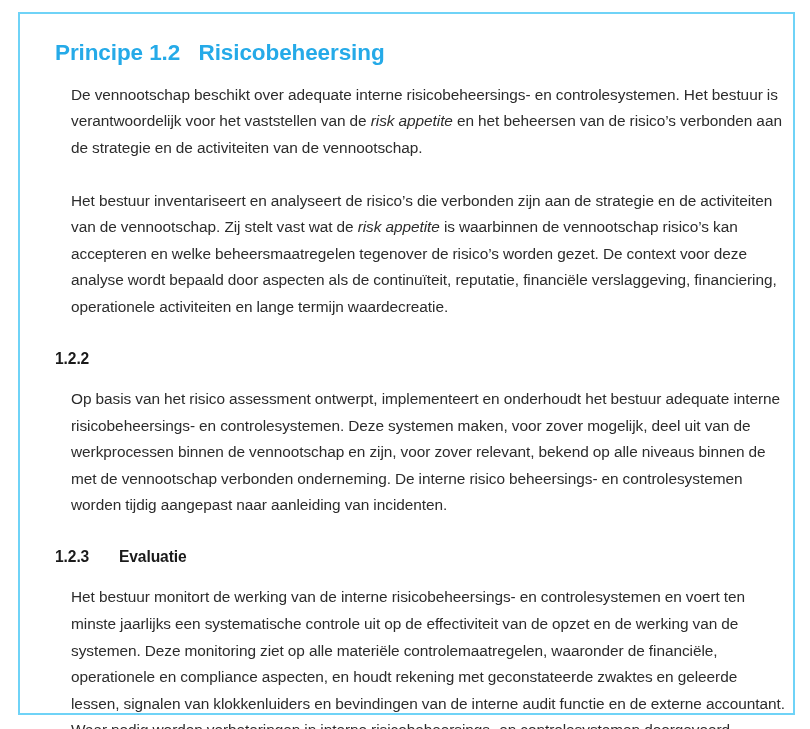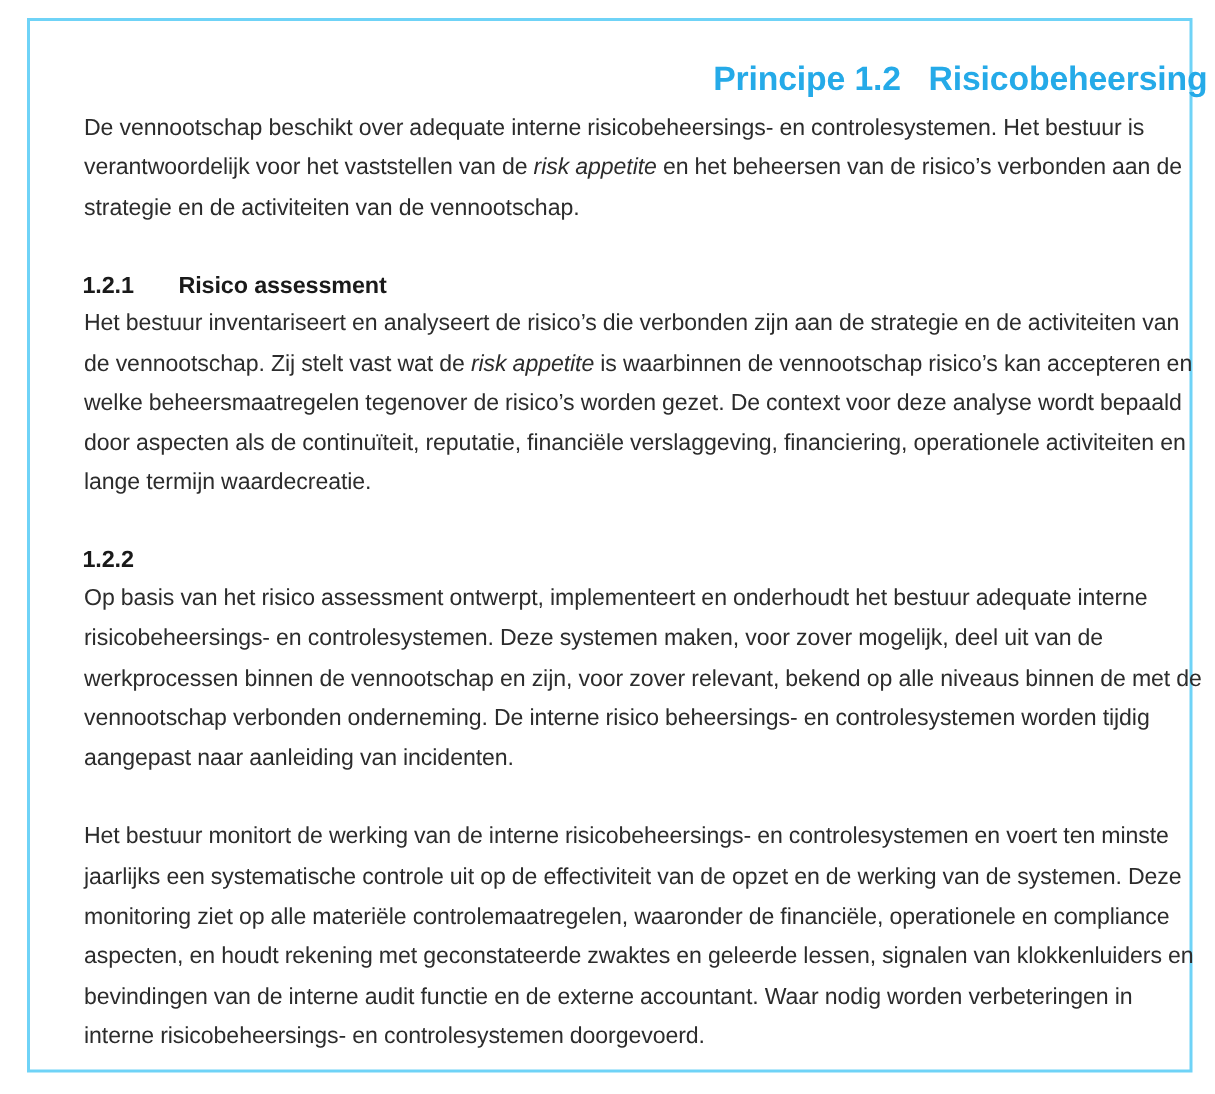--- a/index.html
+++ b/index.html
@@ -41,28 +41,27 @@
   }
 
   .principle-title {
     color: #25AAE8;
     font-size: 22.5px;
     font-weight: bold;
     letter-spacing: -0.1px;
     margin: 0 0 7px 0;
     line-height: 1.15;
     white-space: pre;
-    text-align: right;
   }
 
   .body-text {
     color: #2C2C2C;
     font-size: 15.4px;
     line-height: 26.6px;
-    margin: 1px;
+    margin: 16px;
     letter-spacing: -0.05px;
     word-spacing: -0.15px;
   }
 
   .body-text em {
     font-style: italic;
   }
 
   .section {
     margin-top: 26px;
@@ -98,34 +97,34 @@
 <div class="page">
 
   <div class="principle-box">
     <div class="content">
 
       <h1 class="principle-title">Principe 1.2   Risicobeheersing</h1>
 
       <p class="body-text intro-block"><span>De vennootschap beschikt over adequate interne risicobeheersings- en controlesystemen. Het bestuur is verantwoordelijk voor het vaststellen van de </span><em>risk appetite</em><span> en het beheersen van de risico’s verbonden aan de strategie en de activiteiten van de vennootschap.</span></p>
 
       <div class="section">
-        <h2 class="section-heading">
-          <span class="num">1.2.1</span>
-          <span class="ttl">Risico assessment</span>
-        </h2>
         <p class="body-text"><span>Het bestuur inventariseert en analyseert de risico’s die verbonden zijn aan de strategie en de activiteiten van de vennootschap. Zij stelt vast wat de </span><em>risk appetite</em><span> is waarbinnen de vennootschap risico’s kan accepteren en welke beheersmaatregelen tegenover de risico’s worden gezet. De context voor deze analyse wordt bepaald door aspecten als de continuïteit, reputatie, financiële verslaggeving, financiering, operationele activiteiten en lange termijn waardecreatie.</span></p>
       </div>
 
       <div class="section">
         <h2 class="section-heading">
           <span class="num">1.2.2</span>
         </h2>
         <p class="body-text"><span>Op basis van het risico assessment ontwerpt, implementeert en onderhoudt het bestuur adequate interne risicobeheersings- en controlesystemen. Deze systemen maken, voor zover mogelijk, deel uit van de werkprocessen binnen de vennootschap en zijn, voor zover relevant, bekend op alle niveaus binnen de met de vennootschap verbonden onderneming. De interne risico beheersings- en controlesystemen worden tijdig aangepast naar aanleiding van incidenten.</span><em></em><span></span></p>
       </div>
 
       <div class="section">
+        <h2 class="section-heading">
+          <span class="num">1.2.3</span>
+          <span class="ttl">Evaluatie</span>
+        </h2>
         <p class="body-text"><span>Het bestuur monitort de werking van de interne risicobeheersings- en controlesystemen en voert ten minste jaarlijks een systematische controle uit op de effectiviteit van de opzet en de werking van de systemen. Deze monitoring ziet op alle materiële controlemaatregelen, waaronder de financiële, operationele en compliance aspecten, en houdt rekening met geconstateerde zwaktes en geleerde lessen, signalen van klokkenluiders en bevindingen van de interne audit functie en de externe accountant. Waar nodig worden verbeteringen in interne risicobeheersings- en controlesystemen doorgevoerd.</span><em></em><span></span></p>
       </div>
 
     </div>
   </div>
 
 </div>
 
 </body></html>

